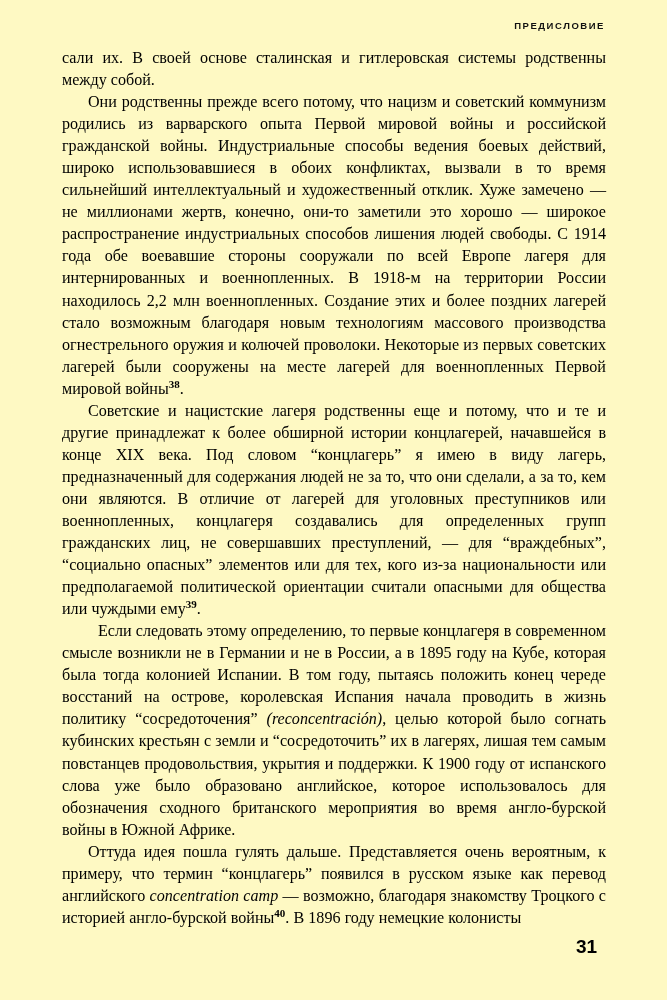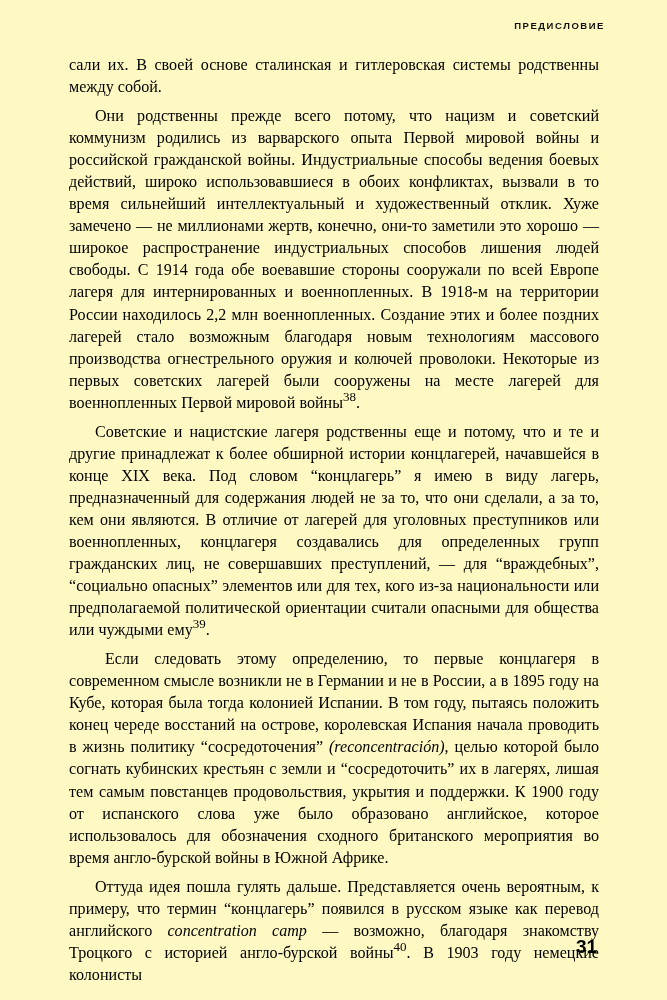--- a/index.html
+++ b/index.html
@@ -31,44 +31,44 @@
     color: #111111;
     white-space: nowrap;
   }
   .textblock {
     position: absolute;
     left: 62px;
     top: 47px;
     width: 544px;
   }
   p.para {
-    margin: 7px;
+    margin: 0;
     font-size: 16.1px;
     line-height: 22.05px;
     text-align: justify;
     text-justify: inter-word;
     hyphens: manual;
     -webkit-hyphens: manual;
     text-indent: 0;
     word-spacing: 0.1px;
   }
   p.para.indent {
     text-indent: 26px;
   }
   p.para.indent-wide {
     text-indent: 36px;
   }
   .it {
     font-style: italic;
   }
   sup.fn {
-    font-size: 13px;
+    font-size: 11px;
     line-height: 0;
     vertical-align: 0.52em;
-    font-weight: 400;
+    font-weight: 700;
   }
   .folio {
     position: absolute;
     left: 576px;
     top: 936px;
     width: 40px;
     text-align: left;
     font-family: "Liberation Sans", "DejaVu Sans", sans-serif;
     font-size: 19px;
     font-weight: 700;
@@ -85,19 +85,19 @@
   <div class="textblock">
 
     <p class="para"><span>сали их. В своей основе сталинская и гитлеровская системы родственны между собой.</span></p>
 
     <p class="para indent"><span>Они родственны прежде всего потому, что нацизм и советский коммунизм родились из варварского опыта Первой мировой войны и российской гражданской войны. Индустриальные способы ведения боевых действий, широко использовавшиеся в обоих конфликтах, вызвали в то время сильнейший интеллектуальный и художественный отклик. Хуже замечено — не миллионами жертв, конечно, они-то заметили это хорошо — широкое распространение индустриальных способов лишения людей свободы. С 1914 года обе воевавшие стороны сооружали по всей Европе лагеря для интернированных и военнопленных. В 1918-м на территории России находилось 2,2 млн военнопленных. Создание этих и более поздних лагерей стало возможным благодаря новым технологиям массового производства огнестрельного оружия и колючей проволоки. Некоторые из первых советских лагерей были сооружены на месте лагерей для военнопленных Первой мировой войны</span><sup class="fn">38</sup><span>.</span></p>
 
     <p class="para indent"><span>Советские и нацистские лагеря родственны еще и потому, что и те и другие принадлежат к более обширной истории концлагерей, начавшейся в конце XIX века. Под словом “концлагерь” я имею в виду лагерь, предназначенный для содержания людей не за то, что они сделали, а за то, кем они являются. В отличие от лагерей для уголовных преступников или военнопленных, концлагеря создавались для определенных групп гражданских лиц, не совершавших преступлений, — для “враждебных”, “социально опасных” элементов или для тех, кого из-за национальности или предполагаемой политической ориентации считали опасными для общества или чуждыми ему</span><sup class="fn">39</sup><span>.</span></p>
 
     <p class="para indent-wide"><span>Если следовать этому определению, то первые концлагеря в современном смысле возникли не в Германии и не в России, а в 1895 году на Кубе, которая была тогда колонией Испании. В том году, пытаясь положить конец череде восстаний на острове, королевская Испания начала проводить в жизнь политику “сосредоточения” </span><span class="it">(reconcentración)</span><span>, целью которой было согнать кубинских крестьян с земли и “сосредоточить” их в лагерях, лишая тем самым повстанцев продовольствия, укрытия и поддержки. К 1900 году от испанского слова уже было образовано английское, которое использовалось для обозначения сходного британского мероприятия во время англо-бурской войны в Южной Африке.</span></p>
 
-    <p class="para indent"><span>Оттуда идея пошла гулять дальше. Представляется очень вероятным, к примеру, что термин “концлагерь” появился в русском языке как перевод английского </span><span class="it">concentration camp</span><span> — возможно, благодаря знакомству Троцкого с историей англо-бурской войны</span><sup class="fn">40</sup><span>. В 1903 году немецкие колонисты</span></p>
+    <p class="para indent"><span>Оттуда идея пошла гулять дальше. Представляется очень вероятным, к примеру, что термин “концлагерь” появился в русском языке как перевод английского </span><span class="it">concentration camp</span><span> — возможно, благодаря знакомству Троцкого с историей англо-бурской войны</span><sup class="fn">40</sup><span>. В 1896 году немецкие колонисты</span></p>
 
   </div>
 
   <div class="folio">31</div>
 
 </div>
 
 </body></html>

